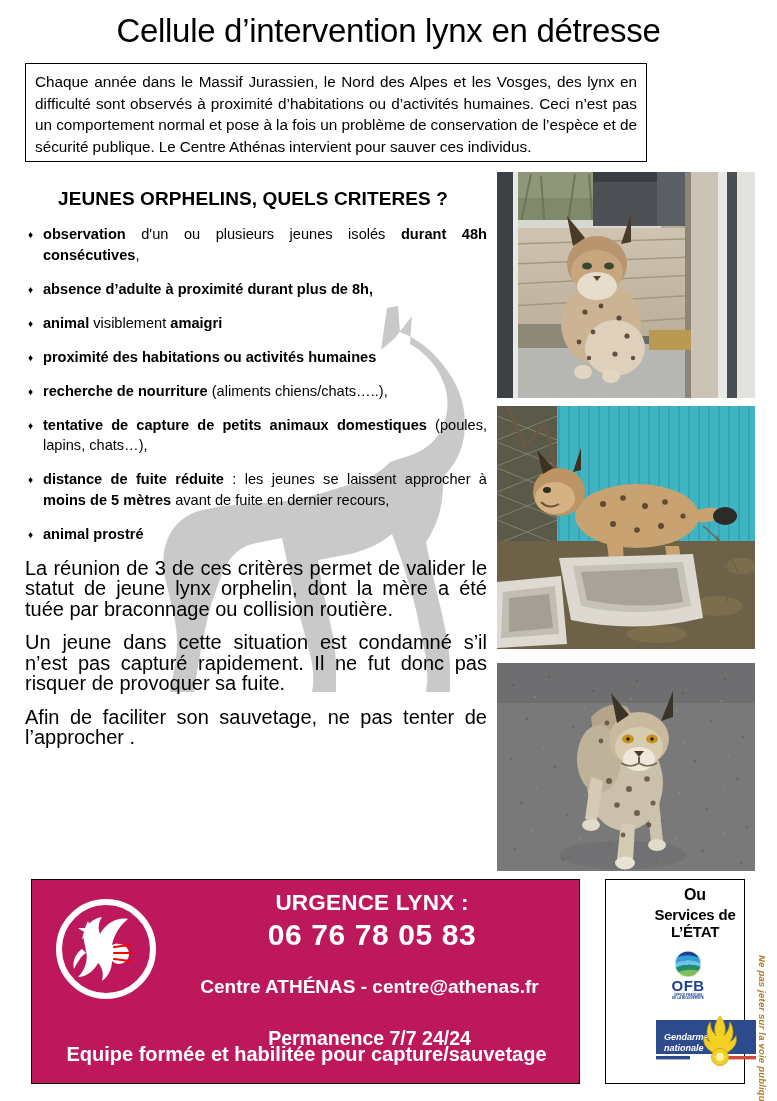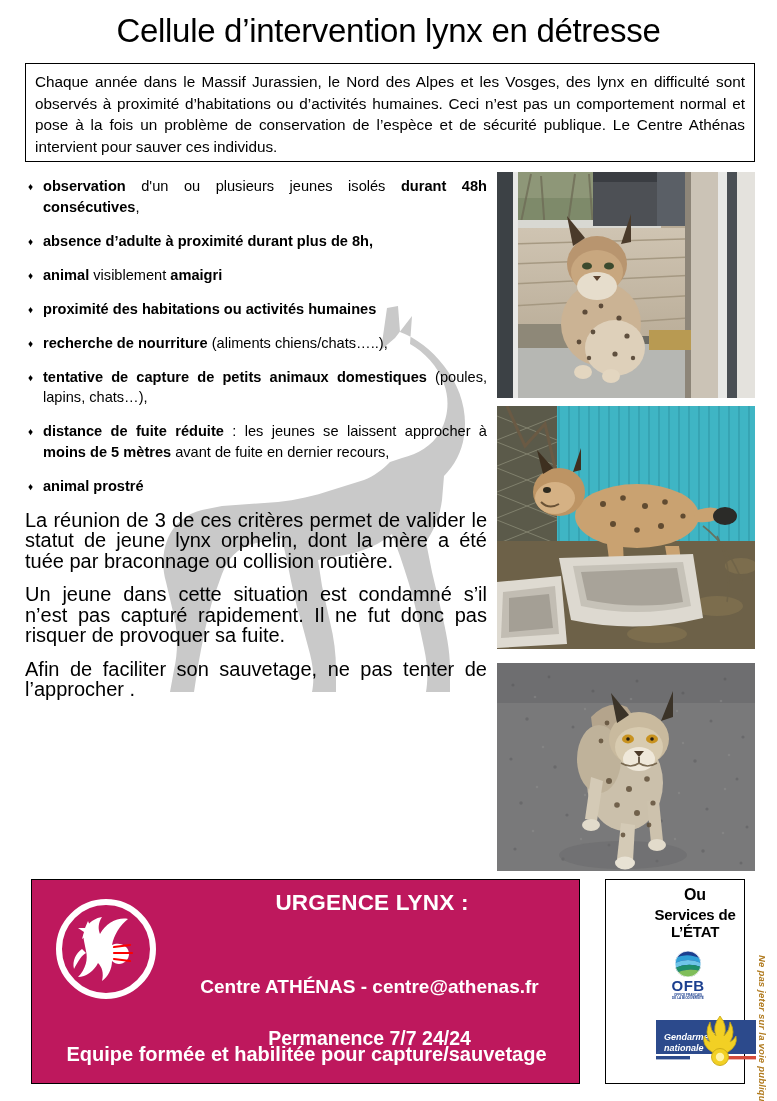--- a/index.html
+++ b/index.html
@@ -17,21 +17,21 @@
     position: absolute; left: 0; top: 12px; width: 777px;
     text-align: center;
     font-size: 33px; font-weight: normal;
     letter-spacing: -0.3px;
     white-space: nowrap;
   }
 
   
   .intro-box {
     position: absolute; left: 25px; top: 63px;
-    width: 730px; height: 99px;
+    width: 622px; height: 99px;
     border: 1.6px solid #000;
     padding: 7px 9px 16px 9px;
   }
   .intro-text {
     font-size: 15.3px; line-height: 21.5px;
     text-align: justify;
     text-justify: inter-word;
     word-spacing: -0.2px;
   }
 
@@ -194,20 +194,21 @@
         C346,380 346,394 344,406 L368,406
         L368,382 C368,364 364,346 360,328
         L350,286 L344,256 C352,244 358,230 360,214
         L362,190 C372,180 380,166 382,150
         C386,126 378,100 362,80 C350,64 334,52 318,46
         L316,20 Z
       "></path>
     </svg>
 
     <div class="left-inner">
+      <div class="section-heading">JEUNES ORPHELINS, QUELS CRITERES ?</div>
 
       <ul class="criteria">
         <li>
           <span class="bullet">♦</span>
           <span class="rich"><span class="b">observation</span><span> d'un ou plusieurs jeunes isolés </span><span class="b">durant 48h consécutives</span><span>,</span></span>
         </li>
         <li>
           <span class="bullet">♦</span>
           <span class="rich"><span class="b">absence d’adulte à proximité durant plus de 8h,</span></span>
         </li>
@@ -510,20 +511,21 @@
         C52,26 64,20 74,22 C66,28 60,38 58,48
         C62,46 68,46 72,50 C76,54 76,60 72,64
         C68,68 62,68 58,64 C58,72 54,80 48,84
         C50,76 48,70 44,66 C40,74 32,80 24,80
         C32,72 34,62 32,54 Z"></path>
       <path fill="#ffffff" d="M28,52 C22,56 18,64 20,72 C24,64 28,58 32,56 Z"></path>
       <path d="M60,50 L76,48 M60,56 L78,56 M60,62 L76,64" stroke="#fc0000" stroke-width="2.2" fill="none" stroke-linecap="round"></path>
       <polygon fill="#ffffff" points="34,24 37,31 44,31 38,35 40,42 34,38 28,42 30,35 24,31 31,31"></polygon>
     </svg>
     <div class="u-line1">URGENCE LYNX  :</div>
+    <div class="u-phone">06 76 78 05 83</div>
     <div class="u-centre">Centre ATHÉNAS  -   centre@athenas.fr</div>
     <div class="u-perm">Permanence 7/7  24/24</div>
     <div class="u-equipe">Equipe formée et habilitée pour capture/sauvetage</div>
   </div>
 
   <div class="etat-box">
     <div class="etat-ou">Ou</div>
     <div class="etat-services">Services de L’ÉTAT</div>
 
     <svg class="ofb-logo" viewBox="0 0 84 50">

